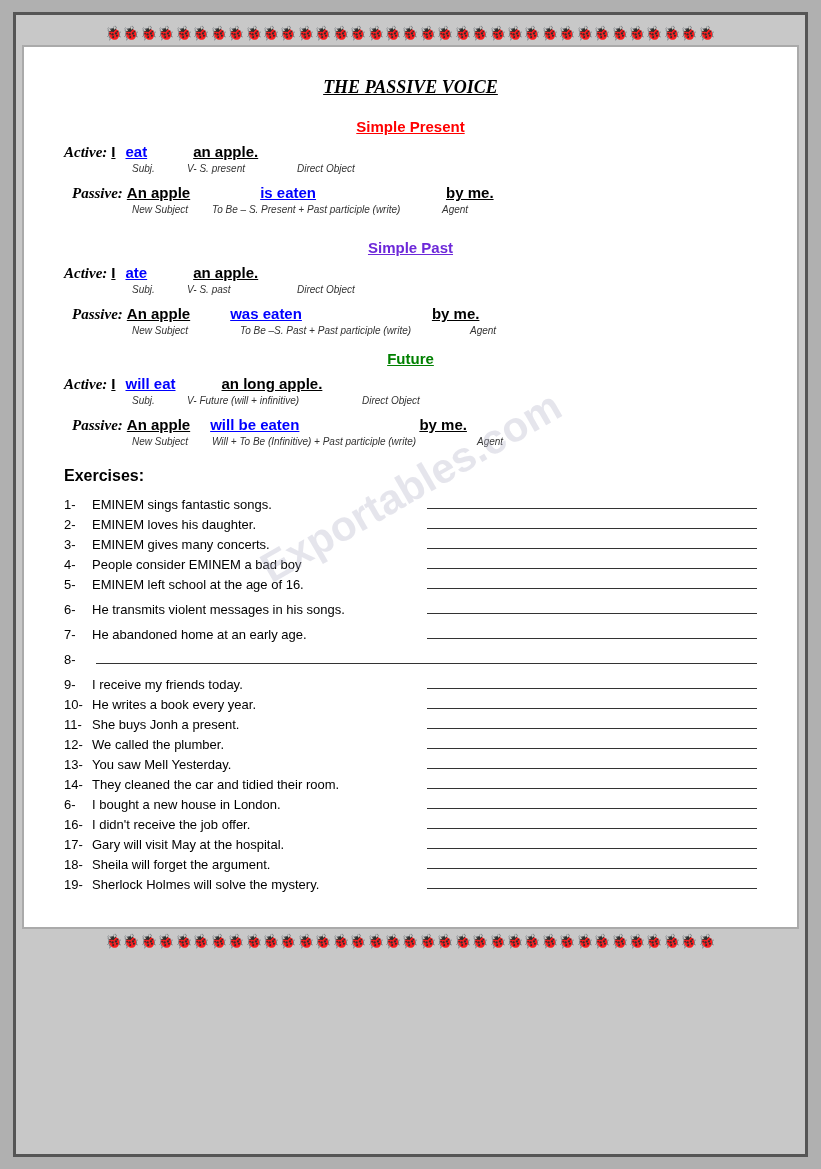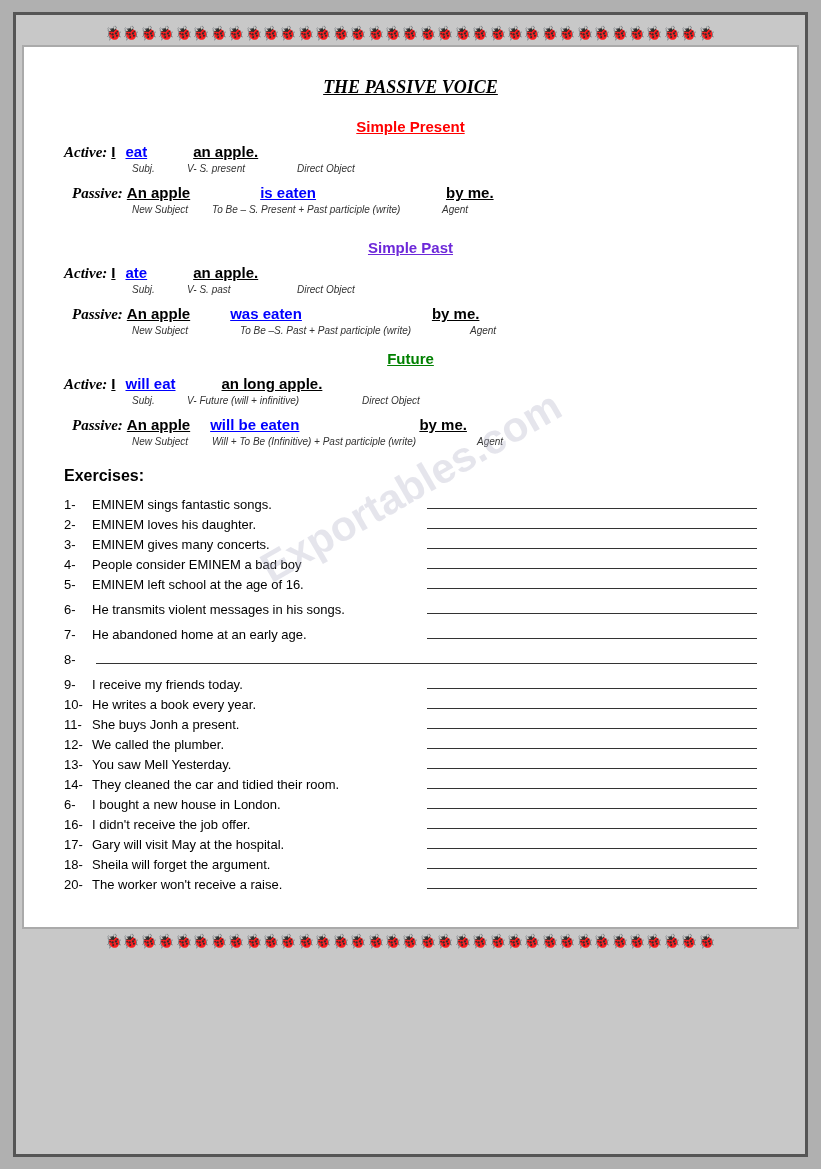--- a/index.html
+++ b/index.html
@@ -406,22 +406,22 @@
         <span class="exercise-num">17-</span>
         <span class="exercise-text">Gary will visit May at the hospital.</span>
         <span class="exercise-line"></span>
       </div>
       <div class="exercise-item">
         <span class="exercise-num">18-</span>
         <span class="exercise-text">Sheila will forget the argument.</span>
         <span class="exercise-line"></span>
       </div>
       <div class="exercise-item">
-        <span class="exercise-num">20-</span>
-        <span class="exercise-text">The worker won't receive a raise.</span>
+        <span class="exercise-num">19-</span>
+        <span class="exercise-text">Sherlock Holmes will solve the mystery.</span>
         <span class="exercise-line"></span>
       </div>
     </div>
   </div>
 
   <div class="bug-border-bottom">
     🐞🐞🐞🐞🐞🐞🐞🐞🐞🐞🐞🐞🐞🐞🐞🐞🐞🐞🐞🐞🐞🐞🐞🐞🐞🐞🐞🐞🐞🐞🐞🐞🐞🐞🐞
   </div>
 </div>
 

